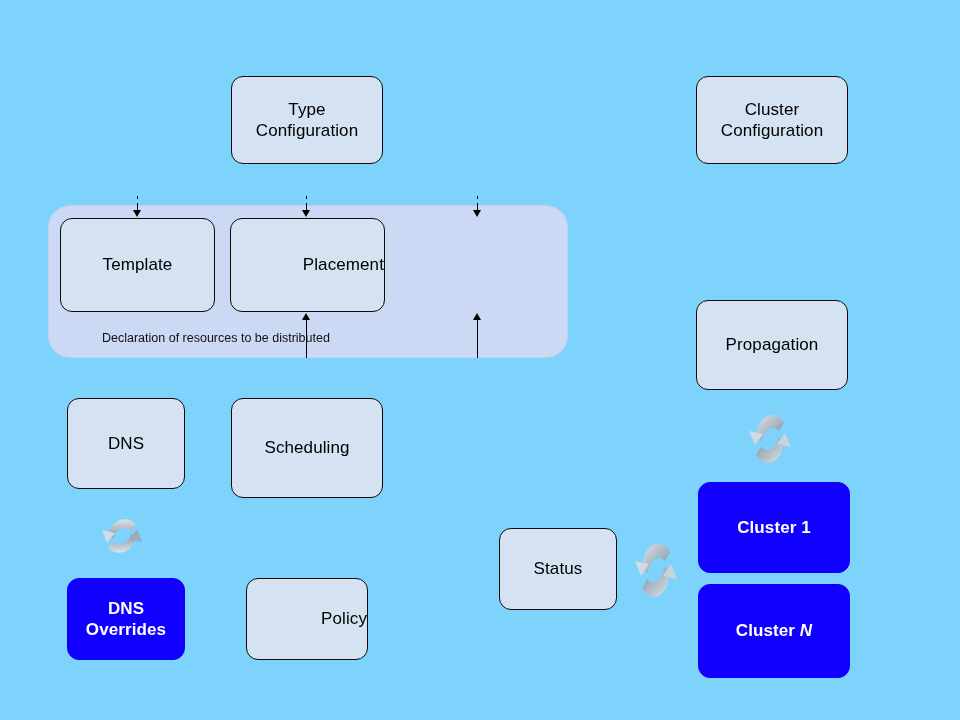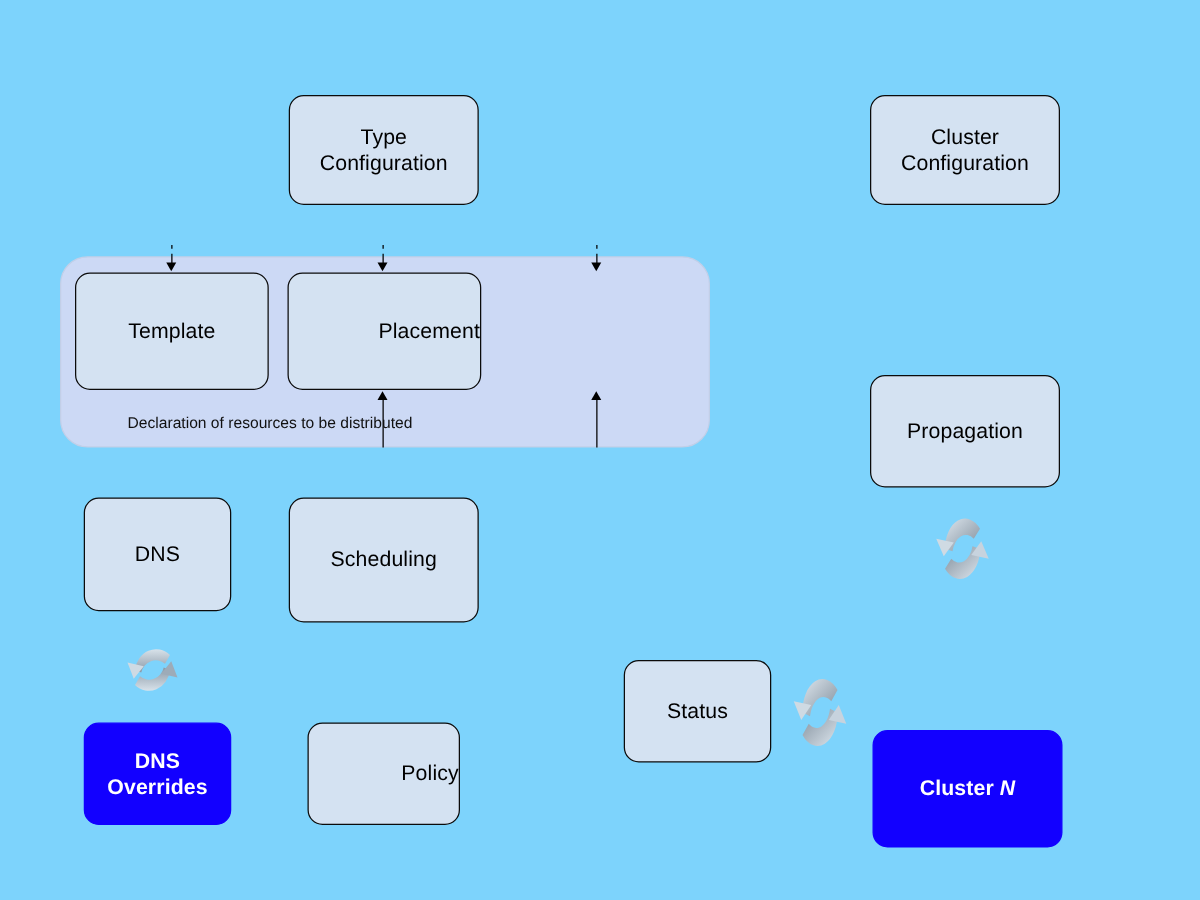--- a/index.html
+++ b/index.html
@@ -213,20 +213,25 @@
           <stop offset="100%" stop-color="#7e8c99"></stop>
         </linearGradient>
       </defs>
       <path d="M14,42 A16,24 0 0 1 42,26 L37,34 A11,17 0 0 0 20,44 Z" fill="url(#gC)"></path>
       <polygon points="7,34 21,37 13,48" fill="#cfdae3"></polygon>
       <path d="M42,42 A16,24 0 0 1 14,58 L19,50 A11,17 0 0 0 36,40 Z" fill="url(#gD)"></path>
       <polygon points="49,50 35,47 43,36" fill="#c7d3de"></polygon>
     </svg>
   </div>
 
+  <div class="node blue" style="left:698px; top:482px; width:152px; height:91px;">
+    <span class="lbl">
+      <span>Cluster </span><span>1</span>
+    </span>
+  </div>
 
   <div class="node blue" style="left:698px; top:584px; width:152px; height:94px;">
     <span class="lbl">
       <span>Cluster </span><span class="ital">N</span>
     </span>
   </div>
 
   <div class="node" style="left:499px; top:528px; width:118px; height:82px;">
     <span class="lbl">Status</span>
   </div>

